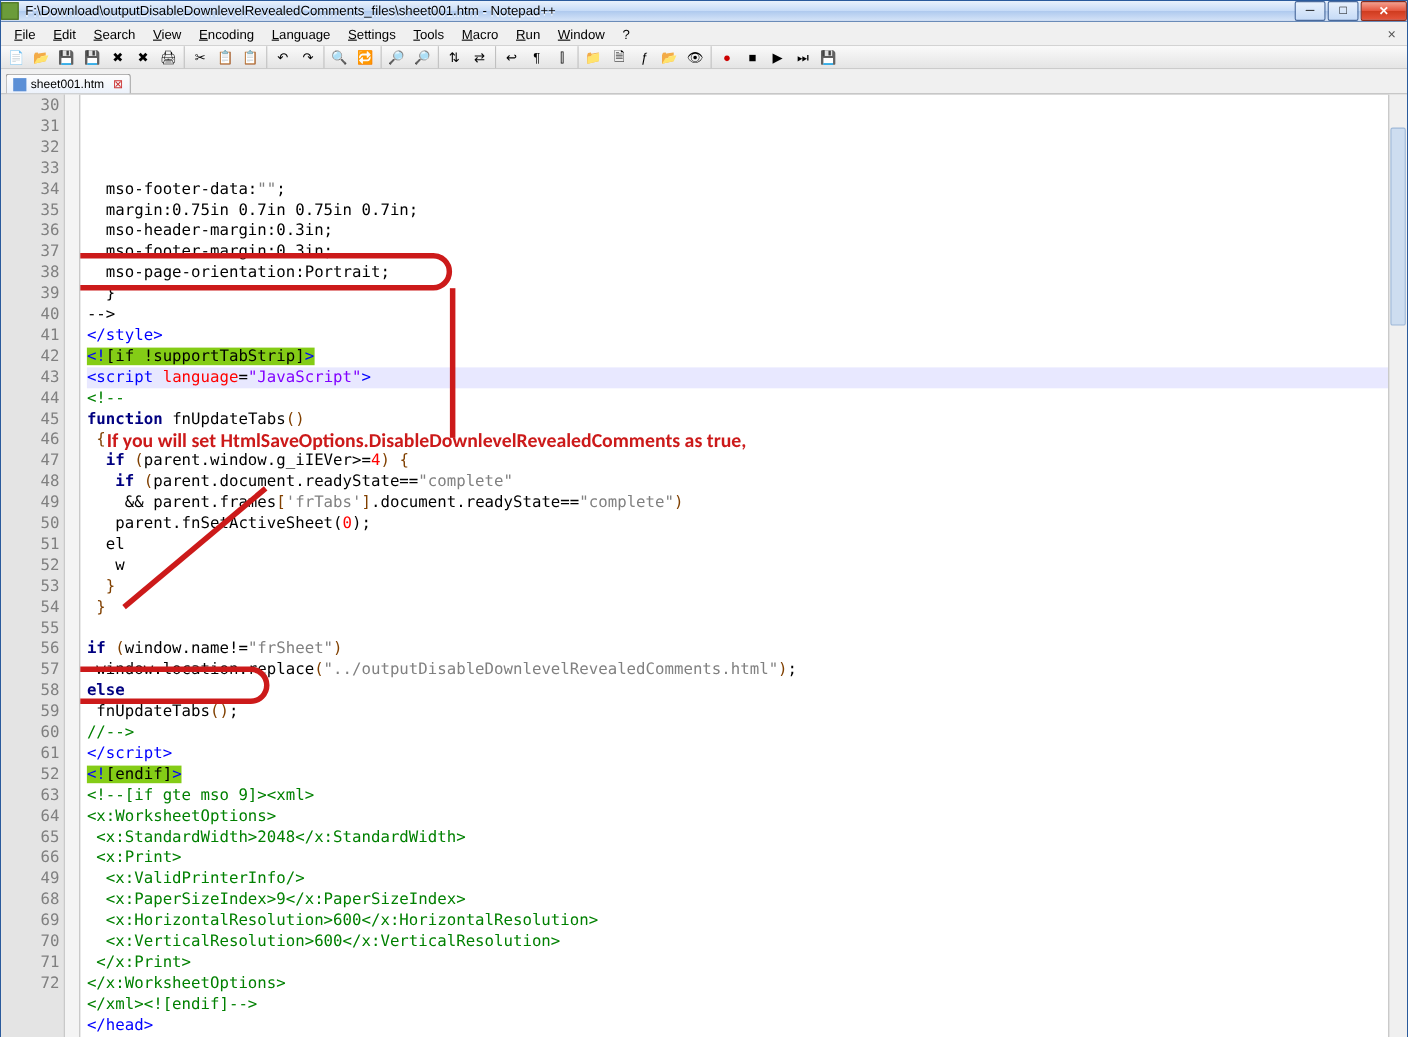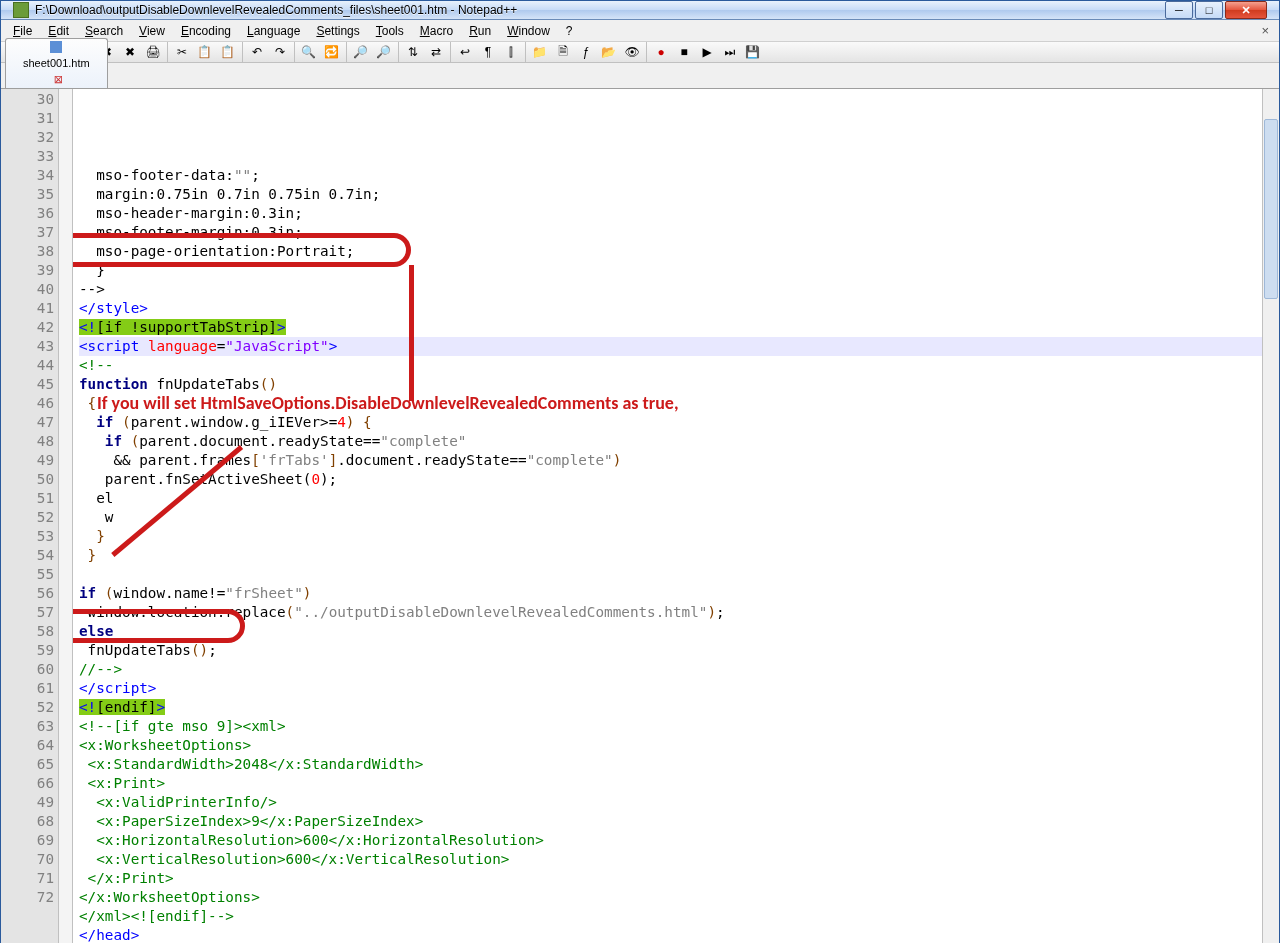--- a/index.html
+++ b/index.html
@@ -1,37 +1,37 @@
 <!DOCTYPE html>
 <html><head>
 <meta charset="utf-8">
 <style>
 * { margin: 0; padding: 0; box-sizing: border-box; }
 body { font-family: "Segoe UI", Tahoma, sans-serif; font-size: 12px; background: #f0f0f0; overflow: hidden; }
 
 .window { width: 1280px; height: 943px; display: flex; flex-direction: column; border: 1px solid #2a5a9c; background: #fff; }
 
-.titlebar { height: 28px; background: linear-gradient(to bottom, #e8f1fc, #c6dbf7 50%, #aec9ee 50%, #d5e4f8); display: flex; align-items: center; padding: 0 12px; border-bottom: 1px solid #6a8bb8; }
+.titlebar { height: 28px; background: linear-gradient(to bottom, #e8f1fc, #c6dbf7 50%, #aec9ee 50%, #d5e4f8); display: flex; align-items: center; padding: 0 0; border-bottom: 1px solid #6a8bb8; }
 .titlebar .icon { width: 16px; height: 16px; margin-right: 6px; background: #6b9c3a; border: 1px solid #4a7020; }
 .titlebar .title { flex: 1; color: #000; font-size: 12px; text-shadow: 0 1px 0 rgba(255,255,255,0.8); }
 .titlebar .winbtns { display: flex; gap: 2px; }
 .titlebar .winbtn { width: 28px; height: 18px; border: 1px solid #4a6a9c; border-radius: 2px; display: flex; align-items: center; justify-content: center; font-weight: bold; font-size: 11px; background: linear-gradient(to bottom,#e8f1fc,#c6dbf7); }
 .titlebar .winbtn.close { width: 42px; background: linear-gradient(to bottom,#f5a08f,#e5543c 50%,#cf3b1e 50%,#e5543c); color: #fff; border-color:#8a2a1a; }
 
 .menubar { height: 22px; background: #f0f0f0; display: flex; align-items: center; padding: 3px 4px; border-bottom: 1px solid #d0d0d0; }
 .menubar .menu { padding: 2px 8px; cursor: default; }
 .menubar .menu:first-letter { text-decoration: underline; }
 .menubar .closex { margin-left: auto; padding: 0 6px; font-size: 13px; color:#555; }
 
 .toolbar { height: 28px; background: linear-gradient(to bottom,#fafafa,#e4e4e4); display: flex; align-items: center; padding: 0 4px; gap: 3px; border-bottom: 1px solid #c0c0c0; }
 .toolbar .tbtn { width: 20px; height: 20px; border: 1px solid transparent; border-radius: 2px; display:flex; align-items:center; justify-content:center; font-size:12px; }
 .toolbar .sep { width:1px; height:20px; background:#c0c0c0; margin: 0 1px; }
 
 .tabstrip { height: 26px; background: #f0f0f0; display:flex; align-items:flex-end; padding: 4px 4px 0 4px; border-bottom:1px solid #9e9e9e; }
-.tab { background: linear-gradient(to bottom,#fdfdfd,#ecf2fb); border:1px solid #9e9e9e; border-bottom:none; border-radius: 3px 3px 0 0; padding: 2px 17px; display:flex; align-items:center; gap:4px; font-size:11px;flex-direction:column; }
+.tab { background: linear-gradient(to bottom,#fdfdfd,#ecf2fb); border:1px solid #9e9e9e; border-bottom:none; border-radius: 3px 3px 0 0; padding: 2px 6px; display:flex; align-items:center; gap:4px; font-size:11px; }
 .tab .fileicon { width:12px; height:12px; background:#5b8fd6; }
 .tab .closex { color:#c33; font-size:11px; margin-left:4px; font-family: Tahoma; }
 
 .editor { flex:1; display:flex; position:relative; background:#fff; font-family: Consolas, monospace; font-size:14.3px; }
 .gutter { width: 58px; background:#e4e4e4; text-align:right; color:#808080; padding: 1px 4px 0 0; line-height:19px; border-right:1px solid #c0c0c0; }
 .gutter div { height:19px; }
 .foldcol { width:14px; background:#f4f4f4; border-right:1px solid #c0c0c0; }
 .code { flex:1; padding: 1px 0 0 6px; line-height:19px; white-space:pre; overflow:hidden; position:relative; }
 .code .ln { height:19px; }
 .code .hl { background:#e8e8ff; display:block; width:100%; }

